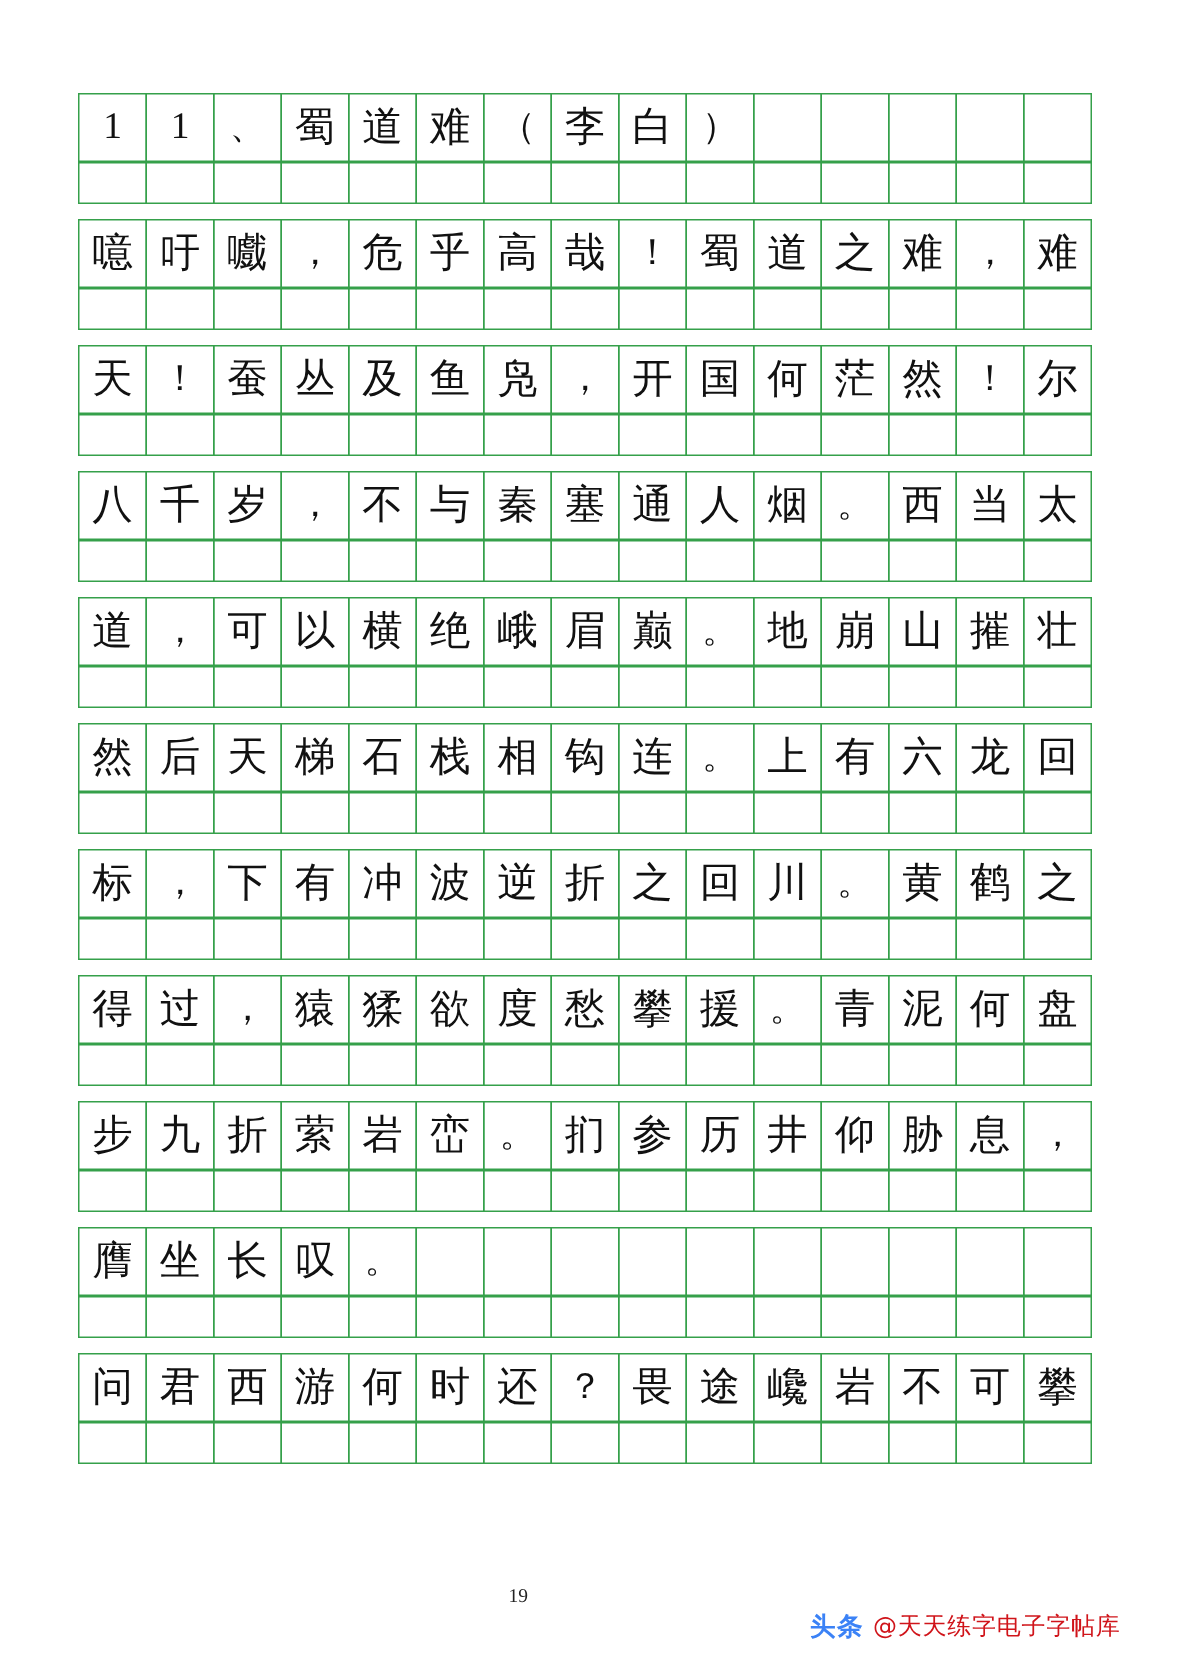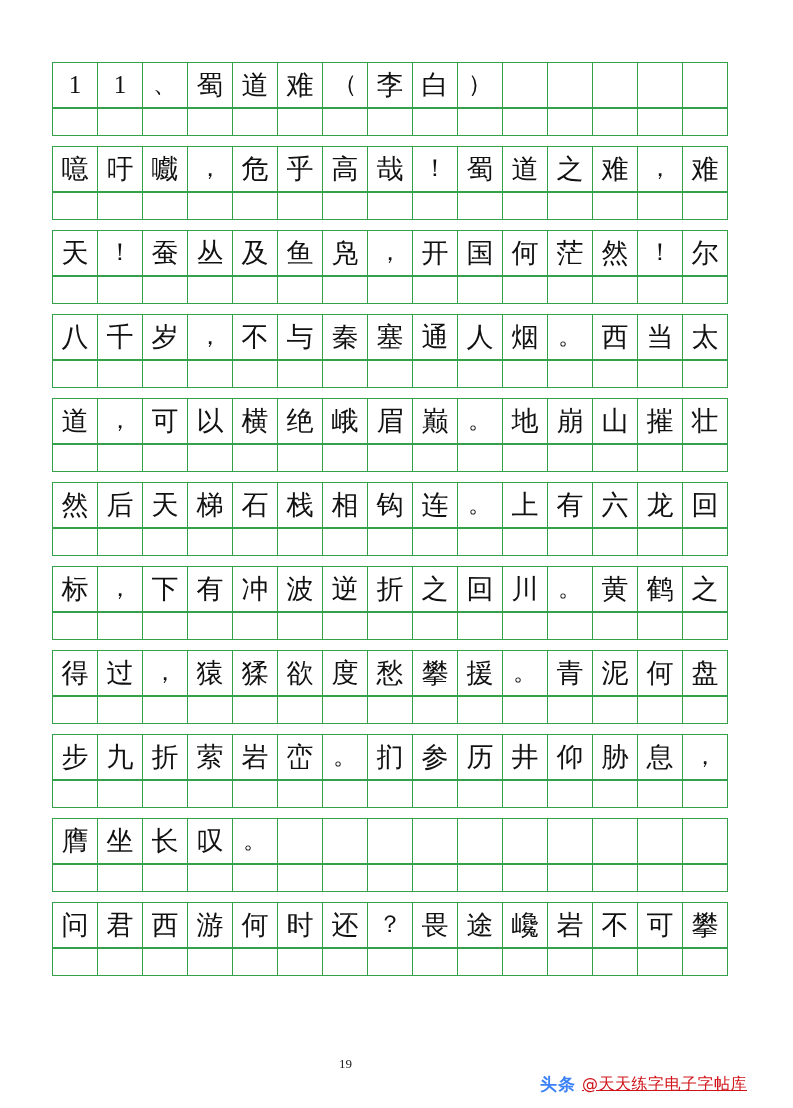--- a/index.html
+++ b/index.html
@@ -89,21 +89,20 @@
     font-size: 17px;
     font-weight: bold;
     color: #3b82f6;
     letter-spacing: 1px;
   }
   .watermark .wm-text {
     font-family: "DejaVu Sans", sans-serif;
     font-size: 16px;
     color: #d0141a;
     letter-spacing: 0.5px;
-    text-decoration: underline;
   }
 </style>
 </head>
 <body>
 
 <div class="page">
   <div class="grid-wrap">
       <div class="row main">
         <div class="cell digit">
           <span class="ch">1</span>

